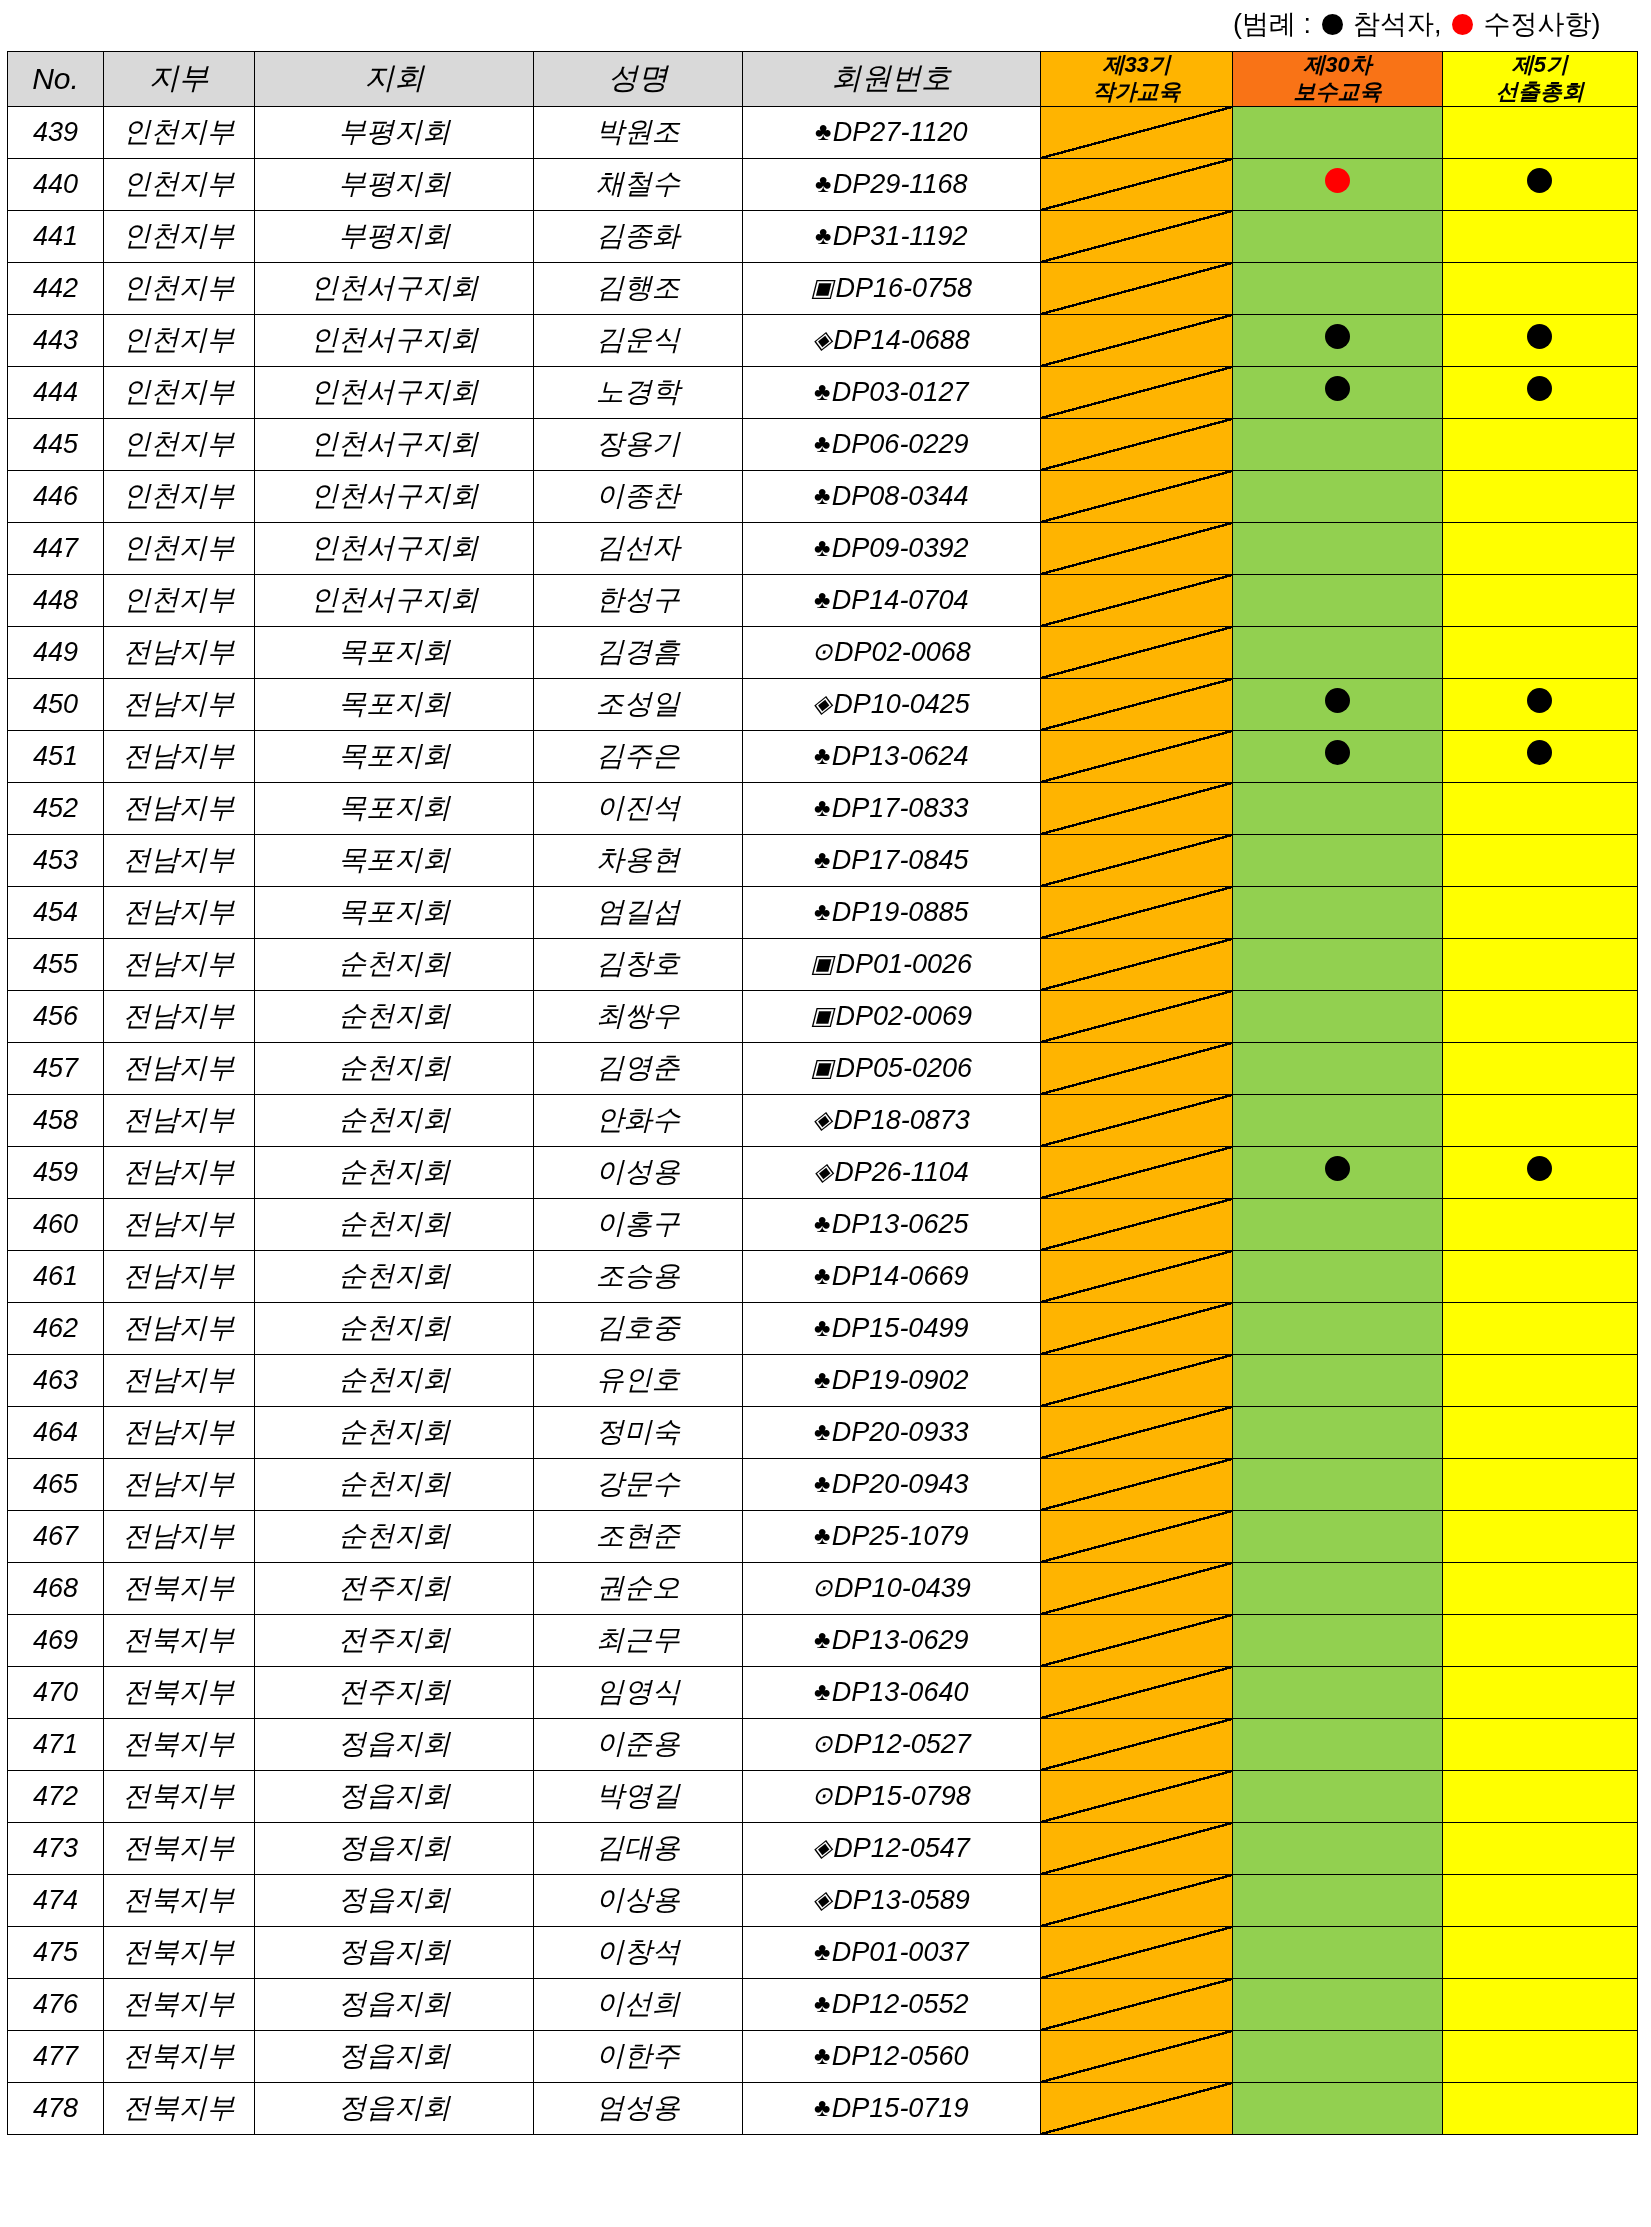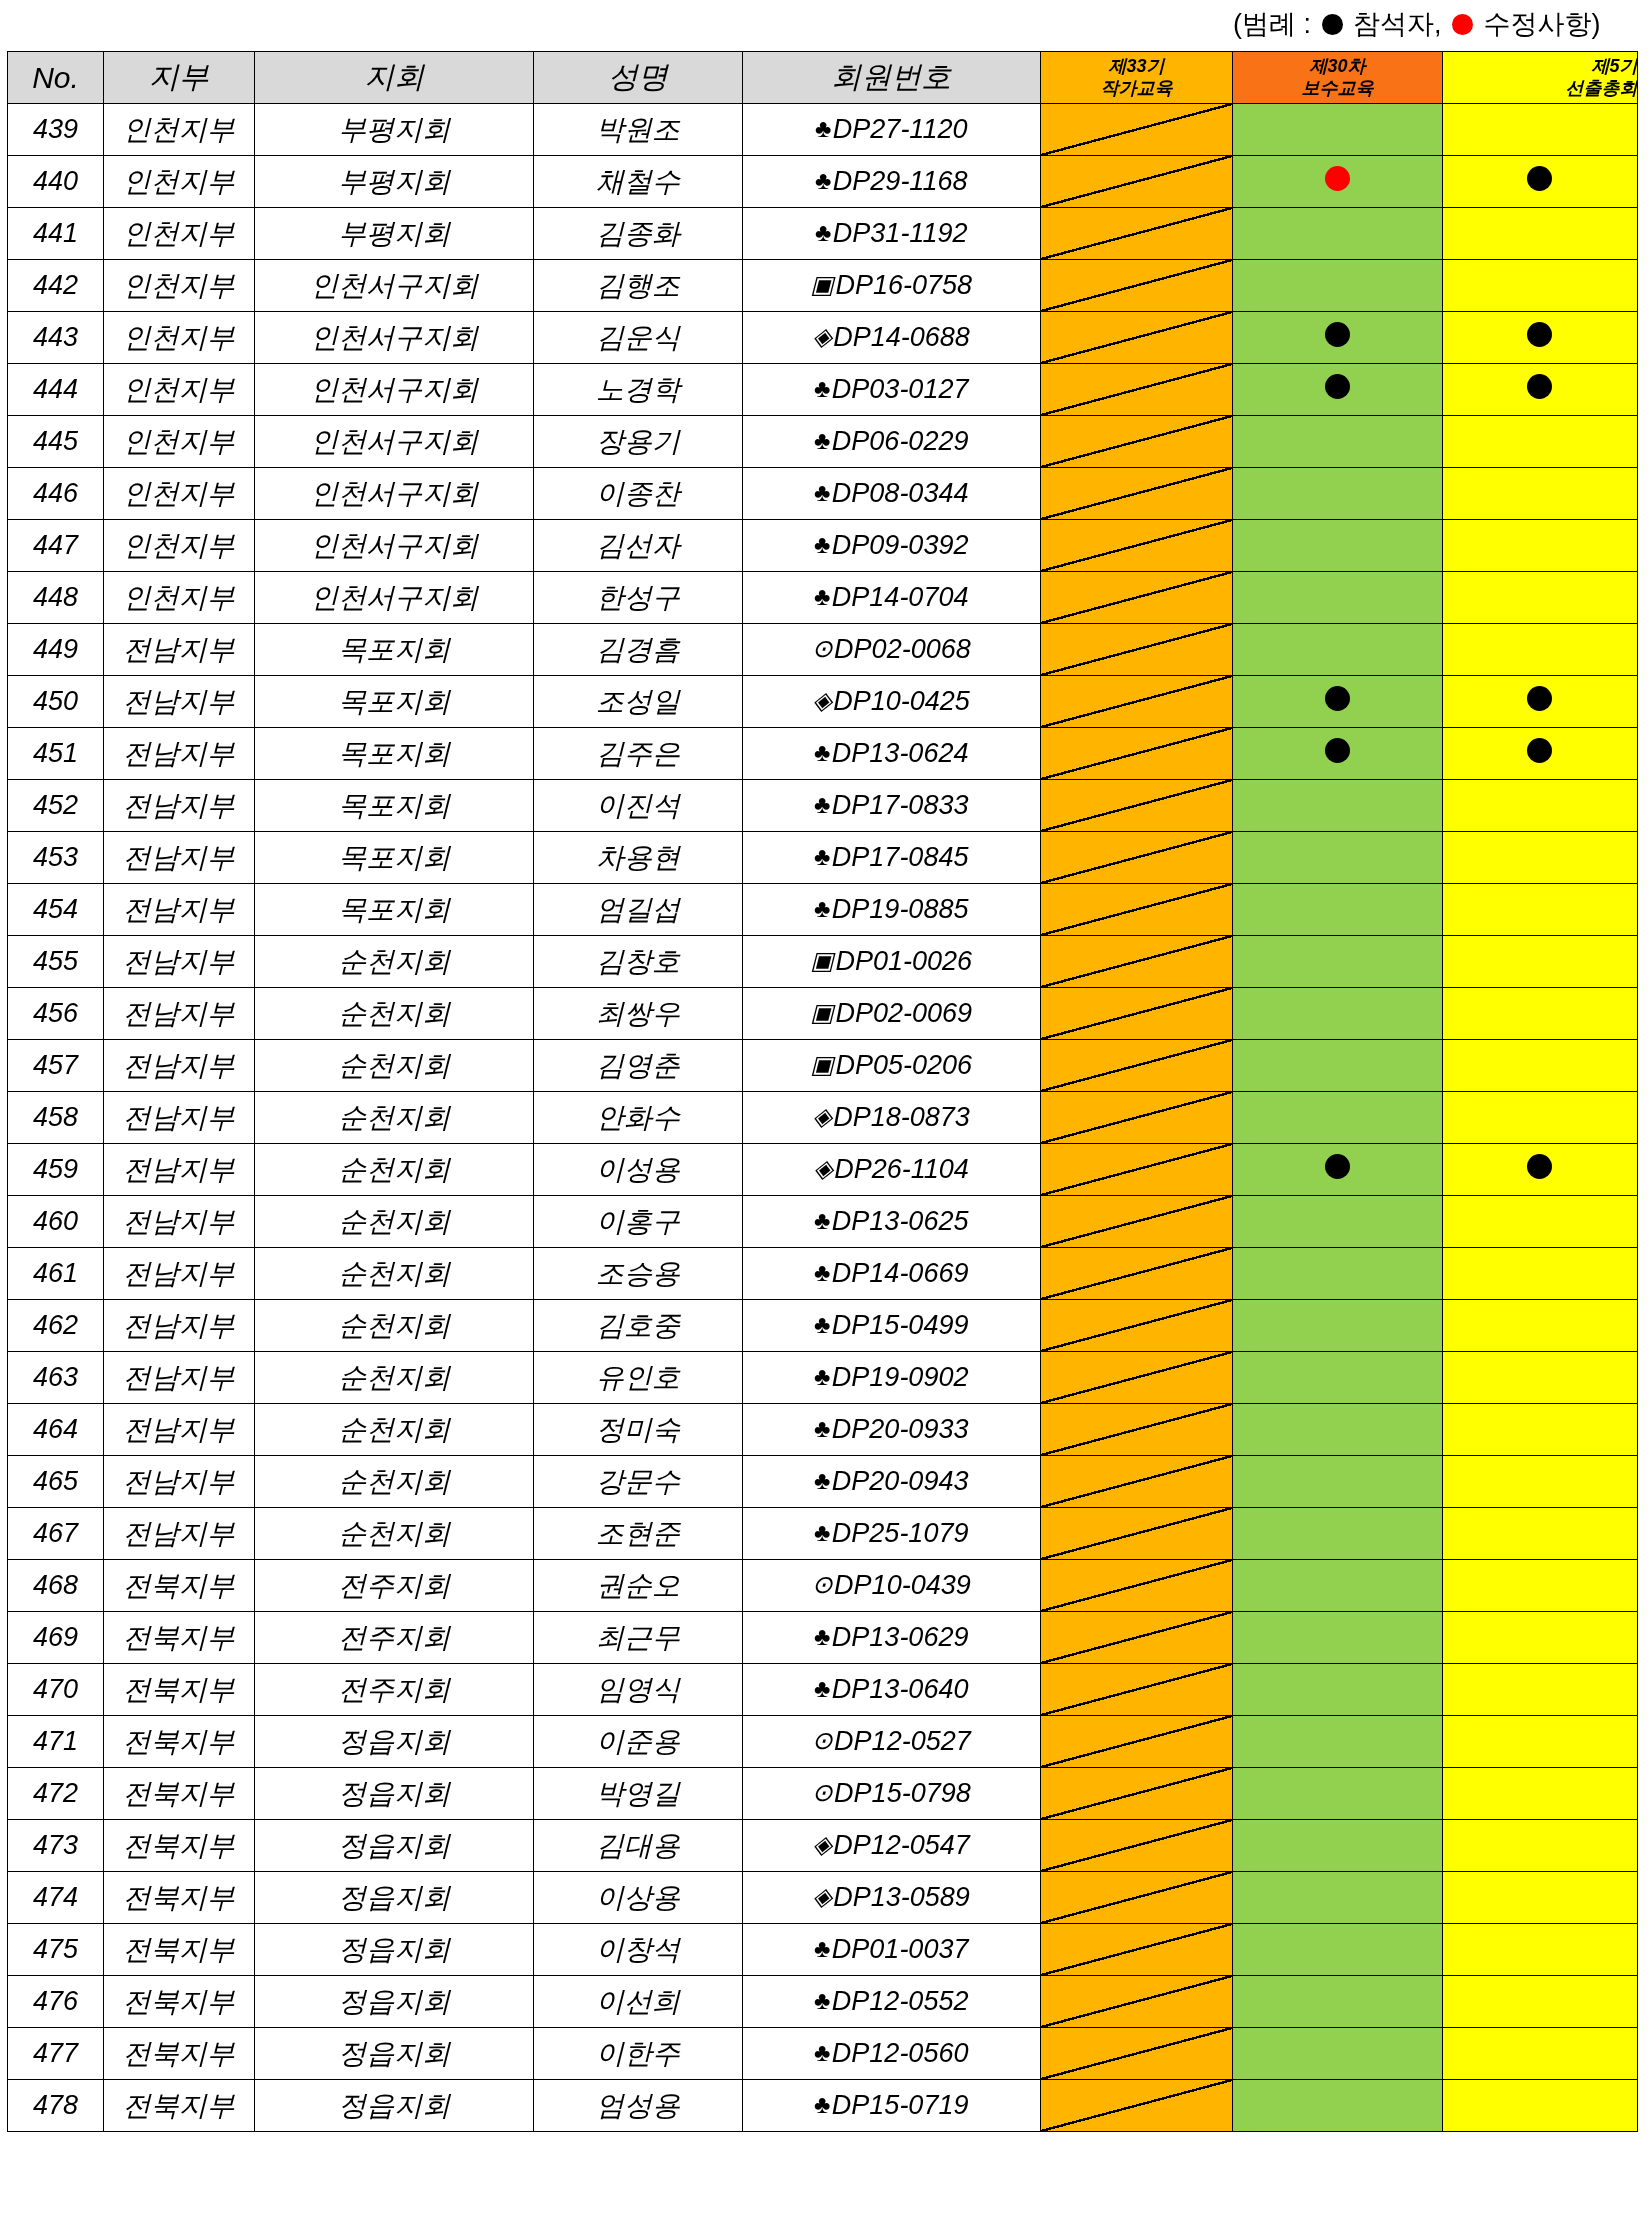--- a/index.html
+++ b/index.html
@@ -68,26 +68,26 @@
   col.c-ev3     { width: 189px; }
 
   thead th {
     background: #d9d9d9;
     font-size: 30px;
     font-weight: normal;
     height: 88px;
   }
   thead th.ev {
     font-weight: bold;
-    font-size: 18px;
+    font-size: 22px;
     line-height: 1.22;
   }
   thead th.ev1 { background: #ffb400; }
   thead th.ev2 { background: #f97316; }
-  thead th.ev3 { background: #ffff00; text-align: right; }
+  thead th.ev3 { background: #ffff00; }
 
   td.c-no { font-size: 27px; }
   td.c-branch, td.c-chapter, td.c-name { font-size: 28px; }
   td.c-member {
     font-size: 27px;
     text-align: center;
     letter-spacing: 0px;
     margin-left: 35px;
   }
   td.c-member .sym {

